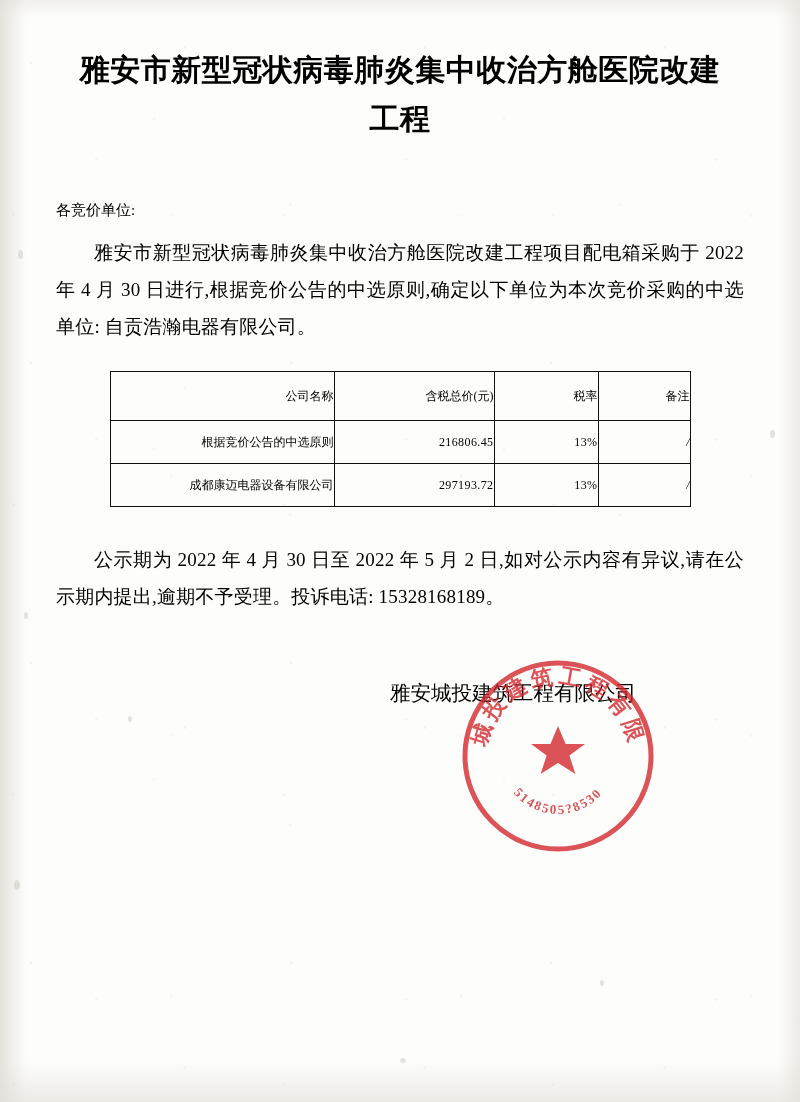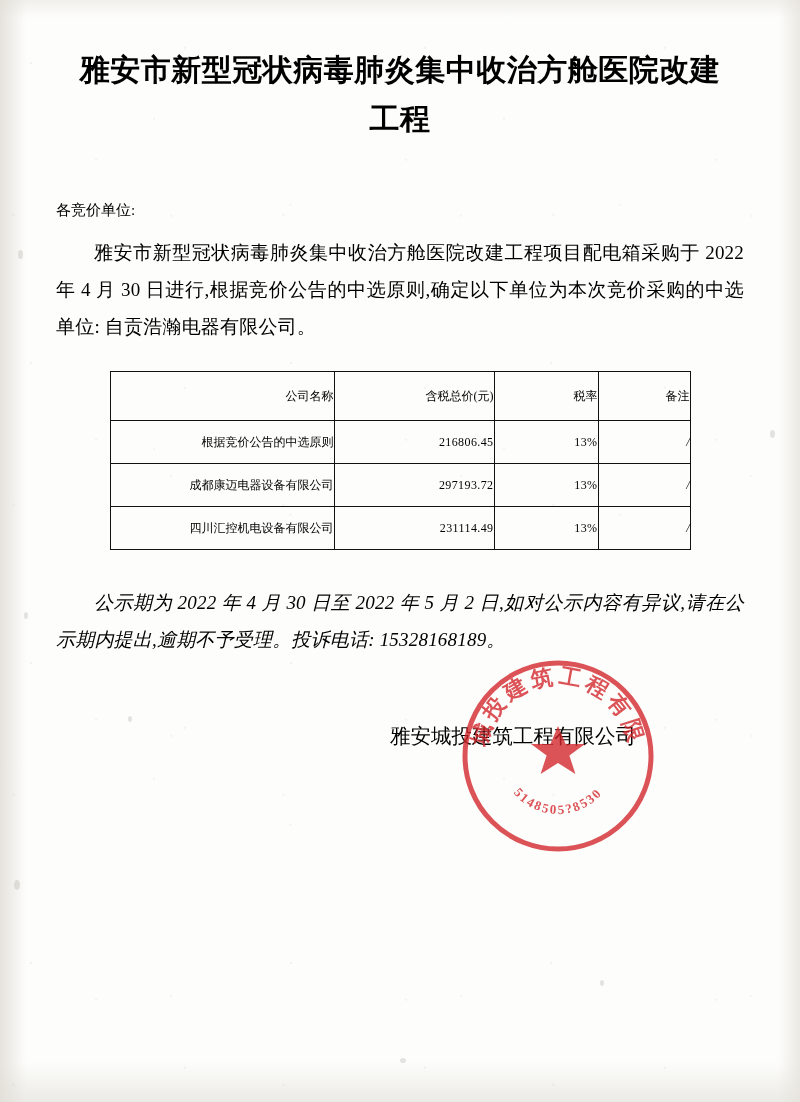--- a/index.html
+++ b/index.html
@@ -93,21 +93,20 @@
   table.bid-table thead td { height: 48px; }
   table.bid-table .col-name { width: 224px; }
   table.bid-table .col-price { width: 160px; }
   table.bid-table .col-rate { width: 104px; }
   table.bid-table .col-note { width: 92px; }
   .num { font-family: "Liberation Serif", serif; letter-spacing: 0.4px; }
   .slash { font-style: italic; }
 
   .closing {
     margin-top: 34px;
-    font-style: italic;
   }
 
   .signature {
     margin-top: 58px;
     text-align: right;
     padding-right: 108px;
     font-size: 20.5px;
     line-height: 2.0;
     color: #000;
     position: relative;
@@ -186,26 +185,20 @@
           <td class="num">216806.45</td>
           <td class="num">13%</td>
           <td class="slash">/</td>
         </tr>
         <tr>
           <td>成都康迈电器设备有限公司</td>
           <td class="num">297193.72</td>
           <td class="num">13%</td>
           <td class="slash">/</td>
         </tr>
-        <tr>
-          <td>四川汇控机电设备有限公司</td>
-          <td class="num">231114.49</td>
-          <td class="num">13%</td>
-          <td class="slash">/</td>
-        </tr>
       </tbody>
     </table>
 
     <div class="para closing">公示期为 2022 年 4 月 30 日至 2022 年 5 月 2 日,如对公示内容有异议,请在公示期内提出,逾期不予受理。投诉电话: 15328168189。</div>
 
     <div class="signature">
       <div>雅安城投建筑工程有限公司</div>
     </div>
 
   </div>

